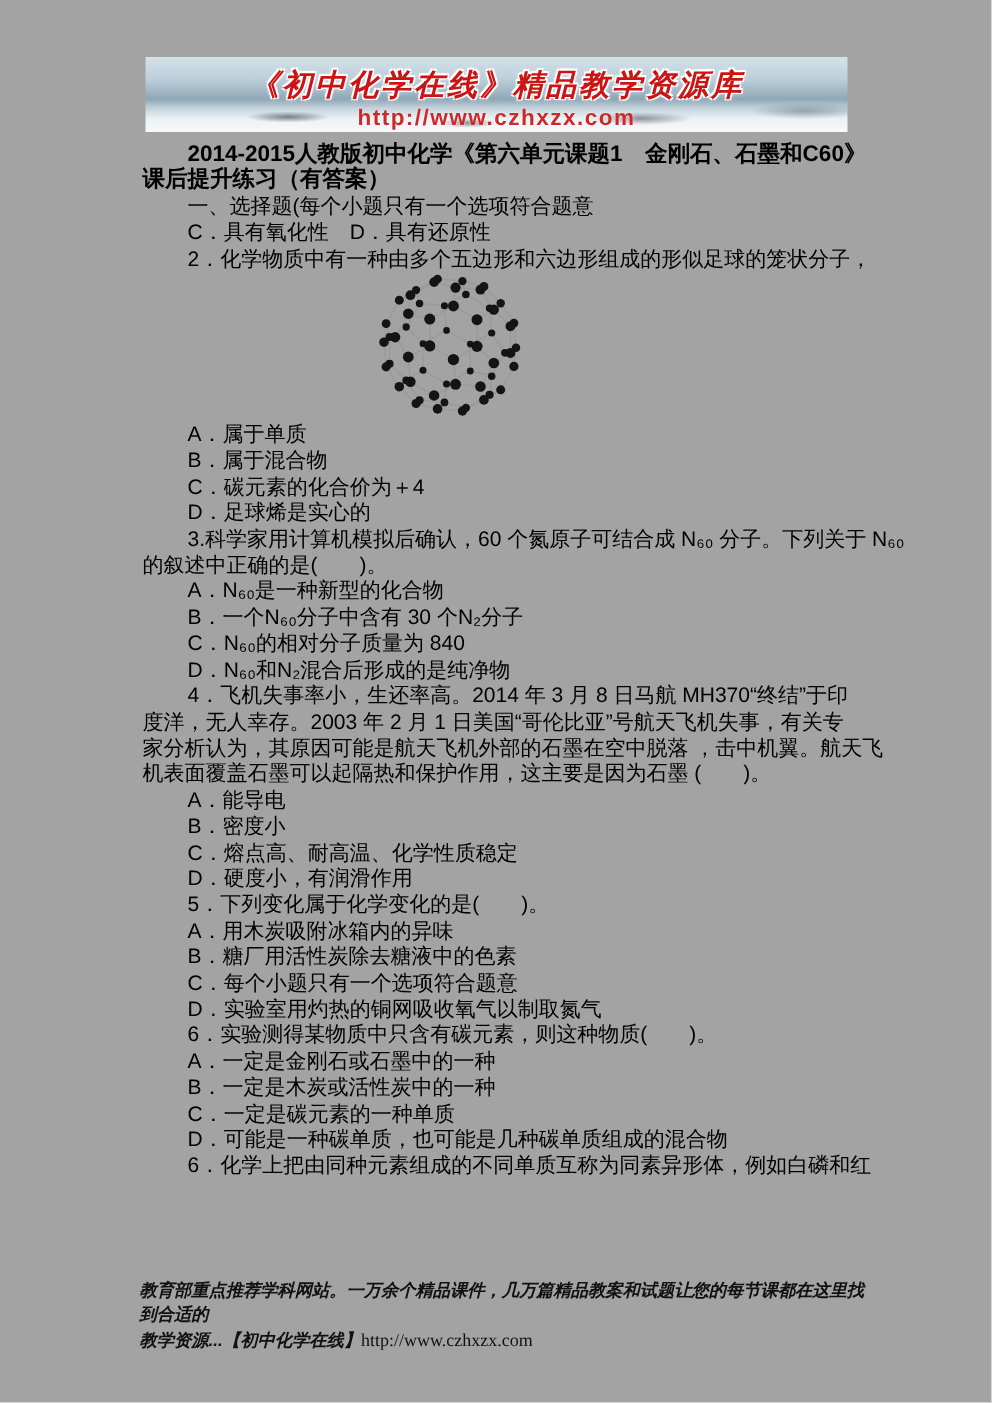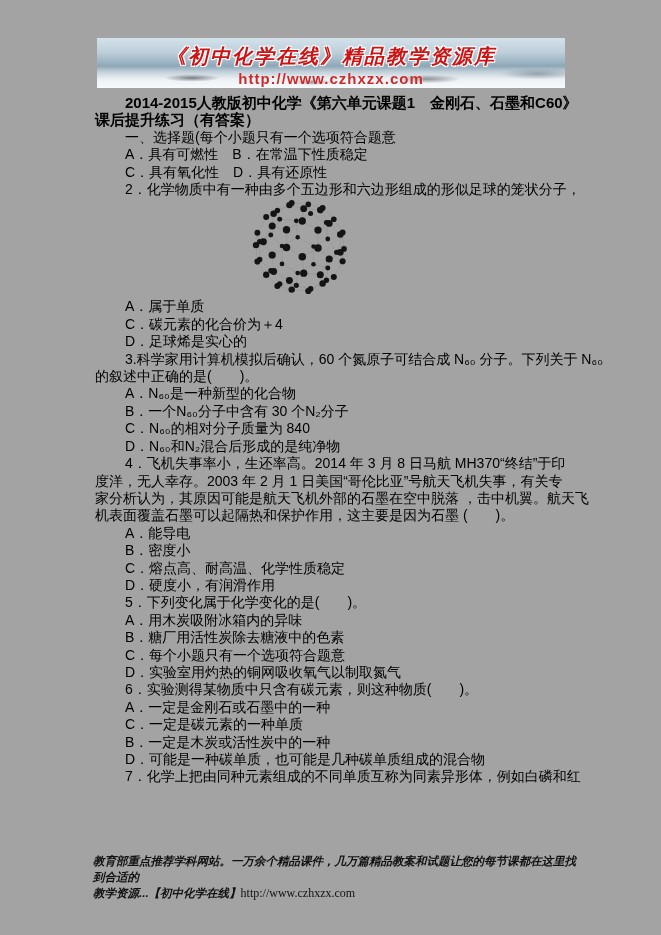--- a/index.html
+++ b/index.html
@@ -52,21 +52,20 @@
     <div class="banner-title">《初中化学在线》精品教学资源库</div>
     <div class="banner-url">http://www.czhxzx.com</div>
   </div>
 
   <div class="content">
     <div class="line ind doc-title">2014-2015人教版初中化学《第六单元课题1　金刚石、石墨和C60》</div>
     <div class="line doc-title">课后提升练习（有答案）</div>
 
     <div>
         <div class="line ind">一、选择题(每个小题只有一个选项符合题意</div>
-        <div class="line ind">A．具有可燃性　B．在常温下性质稳定</div>
         <div class="line ind">C．具有氧化性　D．具有还原性</div>
         <div class="line ind">2．化学物质中有一种由多个五边形和六边形组成的形似足球的笼状分子，</div>
       </div>
 
     <div class="figure">
       <svg width="112" height="98" viewBox="-56 -49 112 98">
           <line x1="18.0" y1="0.9" x2="18.0" y2="-16.9" stroke="#9a9a9a" stroke-width="1"></line>
           <line x1="18.0" y1="0.9" x2="29.2" y2="12.0" stroke="#9a9a9a" stroke-width="1"></line>
           <line x1="18.0" y1="0.9" x2="2.3" y2="9.7" stroke="#9a9a9a" stroke-width="1"></line>
           <line x1="8.3" y1="44.0" x2="-8.3" y2="42.6" stroke="#9a9a9a" stroke-width="1"></line>
@@ -214,20 +213,21 @@
           <circle cx="18.0" cy="-16.9" r="3.66" fill="#141414"></circle>
           <circle cx="-13.5" cy="-17.3" r="3.69" fill="#141414"></circle>
           <circle cx="18.0" cy="0.9" r="3.73" fill="#141414"></circle>
           <circle cx="-13.5" cy="0.6" r="3.76" fill="#141414"></circle>
           <circle cx="2.3" cy="9.7" r="3.77" fill="#141414"></circle>
         </svg>
     </div>
 
     <div>
         <div class="line ind">A．属于单质</div>
+        <div class="line ind">B．属于混合物</div>
         <div class="line ind">C．碳元素的化合价为＋4</div>
         <div class="line ind">D．足球烯是实心的</div>
         <div class="line ind">3.科学家用计算机模拟后确认，60 个氮原子可结合成 N₆₀ 分子。下列关于 N₆₀</div>
         <div class="line">的叙述中正确的是(　　)。</div>
         <div class="line ind">A．N₆₀是一种新型的化合物</div>
         <div class="line ind">B．一个N₆₀分子中含有 30 个N₂分子</div>
         <div class="line ind">C．N₆₀的相对分子质量为 840</div>
         <div class="line ind">D．N₆₀和N₂混合后形成的是纯净物</div>
         <div class="line ind">4．飞机失事率小，生还率高。2014 年 3 月 8 日马航 MH370“终结”于印</div>
         <div class="line">度洋，无人幸存。2003 年 2 月 1 日美国“哥伦比亚”号航天飞机失事，有关专</div>
@@ -237,24 +237,24 @@
         <div class="line ind">B．密度小</div>
         <div class="line ind">C．熔点高、耐高温、化学性质稳定</div>
         <div class="line ind">D．硬度小，有润滑作用</div>
         <div class="line ind">5．下列变化属于化学变化的是(　　)。</div>
         <div class="line ind">A．用木炭吸附冰箱内的异味</div>
         <div class="line ind">B．糖厂用活性炭除去糖液中的色素</div>
         <div class="line ind">C．每个小题只有一个选项符合题意</div>
         <div class="line ind">D．实验室用灼热的铜网吸收氧气以制取氮气</div>
         <div class="line ind">6．实验测得某物质中只含有碳元素，则这种物质(　　)。</div>
         <div class="line ind">A．一定是金刚石或石墨中的一种</div>
+        <div class="line ind">B．一定是木炭或活性炭中的一种</div>
         <div class="line ind">C．一定是碳元素的一种单质</div>
-        <div class="line ind">B．一定是木炭或活性炭中的一种</div>
         <div class="line ind">D．可能是一种碳单质，也可能是几种碳单质组成的混合物</div>
-        <div class="line ind">7．化学上把由同种元素组成的不同单质互称为同素异形体，例如白磷和红</div>
+        <div class="line ind">6．化学上把由同种元素组成的不同单质互称为同素异形体，例如白磷和红</div>
       </div>
   </div>
 
   <div class="footer">
     <div>教育部重点推荐学科网站。一万余个精品课件，几万篇精品教案和试题让您的每节课都在这里找到合适的</div>
     <div><span>教学资源...【初中化学在线】</span><span class="url">http://www.czhxzx.com</span></div>
   </div>
 
 </div>
 

